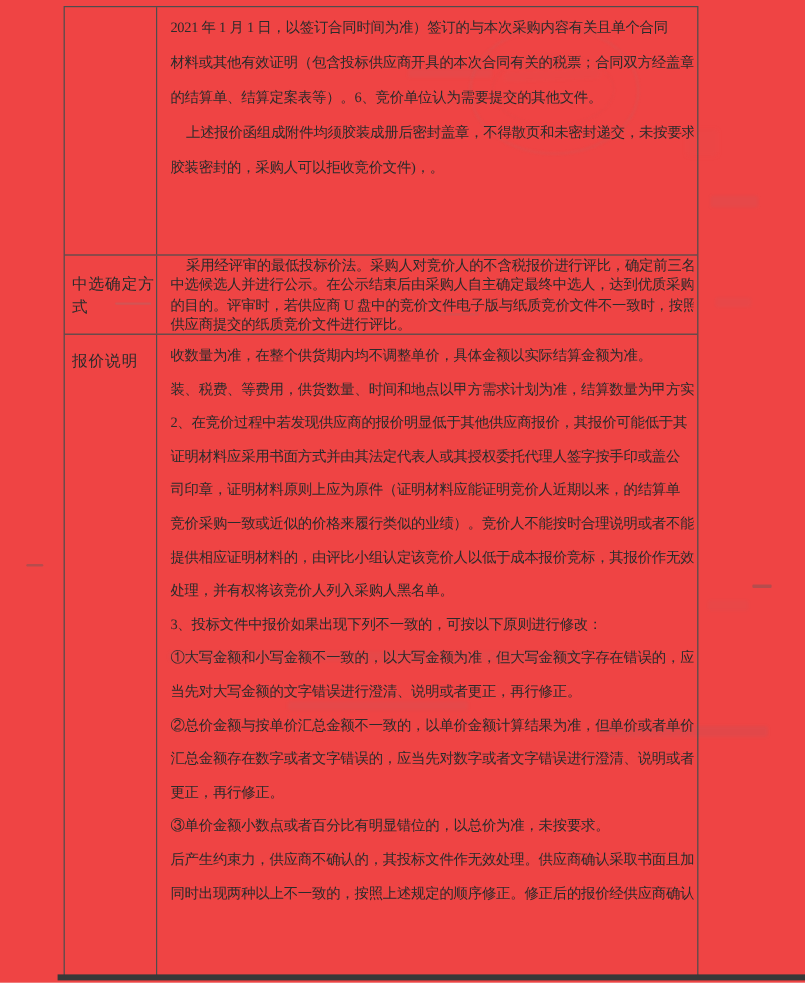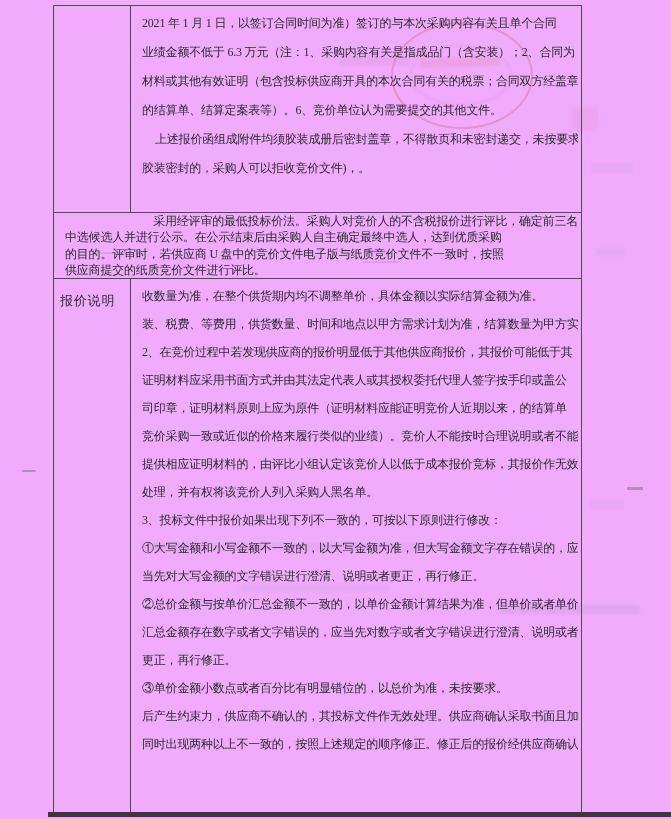--- a/index.html
+++ b/index.html
@@ -4,21 +4,21 @@
 <style>
   html,body{margin:0;padding:0;}
   body{
     width:671px;height:819px;
     background:#f2f2f0;
     font-family:"Liberation Serif", serif;
     overflow:hidden;
   }
   .page{
     position:relative;width:671px;height:819px;
-    background:#f0abfc;overflow:hidden;
+    background:#ef4444;overflow:hidden;
   }
   
   .doc-table{
     position:absolute;left:53px;top:5px;width:529px;
     border:1px solid #4d4d4d;
     box-sizing:border-box;
     z-index:2;
   }
   .trow{display:flex;box-sizing:border-box;}
   .trow1{height:207px;border-bottom:1px solid #4d4d4d;}
@@ -43,21 +43,21 @@
   .c1{padding-top:3px;}
   .c2{display:flex;flex-direction:column;justify-content:center;}
   .c3{padding-top:3px;}
   .ln{
     white-space:nowrap;overflow:hidden;
     font-size:12px;letter-spacing:-0.2px;
   }
   .c1 .ln{line-height:29px;}
   .c2 .ln{line-height:16.5px;}
   .c3 .ln{line-height:28px;}
-  .ind{padding-left:13px;text-align:right;}
+  .ind{padding-left:13px;}
   
   .stamp{
     position:absolute;left:391px;top:22px;width:138px;height:103px;
     border:2.5px solid rgba(206,88,88,0.30);
     border-radius:50%;
     filter:blur(0.7px);
     z-index:1;
   }
   .stamp-inner{
     position:absolute;left:410px;top:45px;width:100px;height:58px;
@@ -110,29 +110,31 @@
   <div class="dash d-right"></div>
   <div class="dash d-shi"></div>
   <div class="dash d-row2"></div>
 
   <div class="doc-table">
 
     <div class="trow trow1">
       <div class="cell cell-label"></div>
       <div class="cell cell-content c1">
         <div class="ln">2021 年 1 月 1 日，以签订合同时间为准）签订的与本次采购内容有关且单个合同</div>
-        <div class="ln">业绩金额不低于 6.3 万元（注：1、采购内容有关是指成品门（含安装）；2、合同为</div>
         <div class="ln">材料或其他有效证明（包含投标供应商开具的本次合同有关的税票；合同双方经盖章</div>
         <div class="ln">的结算单、结算定案表等）。6、竞价单位认为需要提交的其他文件。</div>
         <div class="ln ind">上述报价函组成附件均须胶装成册后密封盖章，不得散页和未密封递交，未按要求</div>
         <div class="ln">胶装密封的，采购人可以拒收竞价文件)，。</div>
       </div>
     </div>
 
     <div class="trow trow2">
+      <div class="cell cell-label lbl-center">
+        <span class="lbl">中选确定方式</span>
+      </div>
       <div class="cell cell-content c2">
         <div class="ln ind">采用经评审的最低投标价法。采购人对竞价人的不含税报价进行评比，确定前三名</div>
         <div class="ln">中选候选人并进行公示。在公示结束后由采购人自主确定最终中选人，达到优质采购</div>
         <div class="ln">的目的。评审时，若供应商 U 盘中的竞价文件电子版与纸质竞价文件不一致时，按照</div>
         <div class="ln">供应商提交的纸质竞价文件进行评比。</div>
       </div>
     </div>
 
     <div class="trow trow3">
       <div class="cell cell-label lbl-top">

